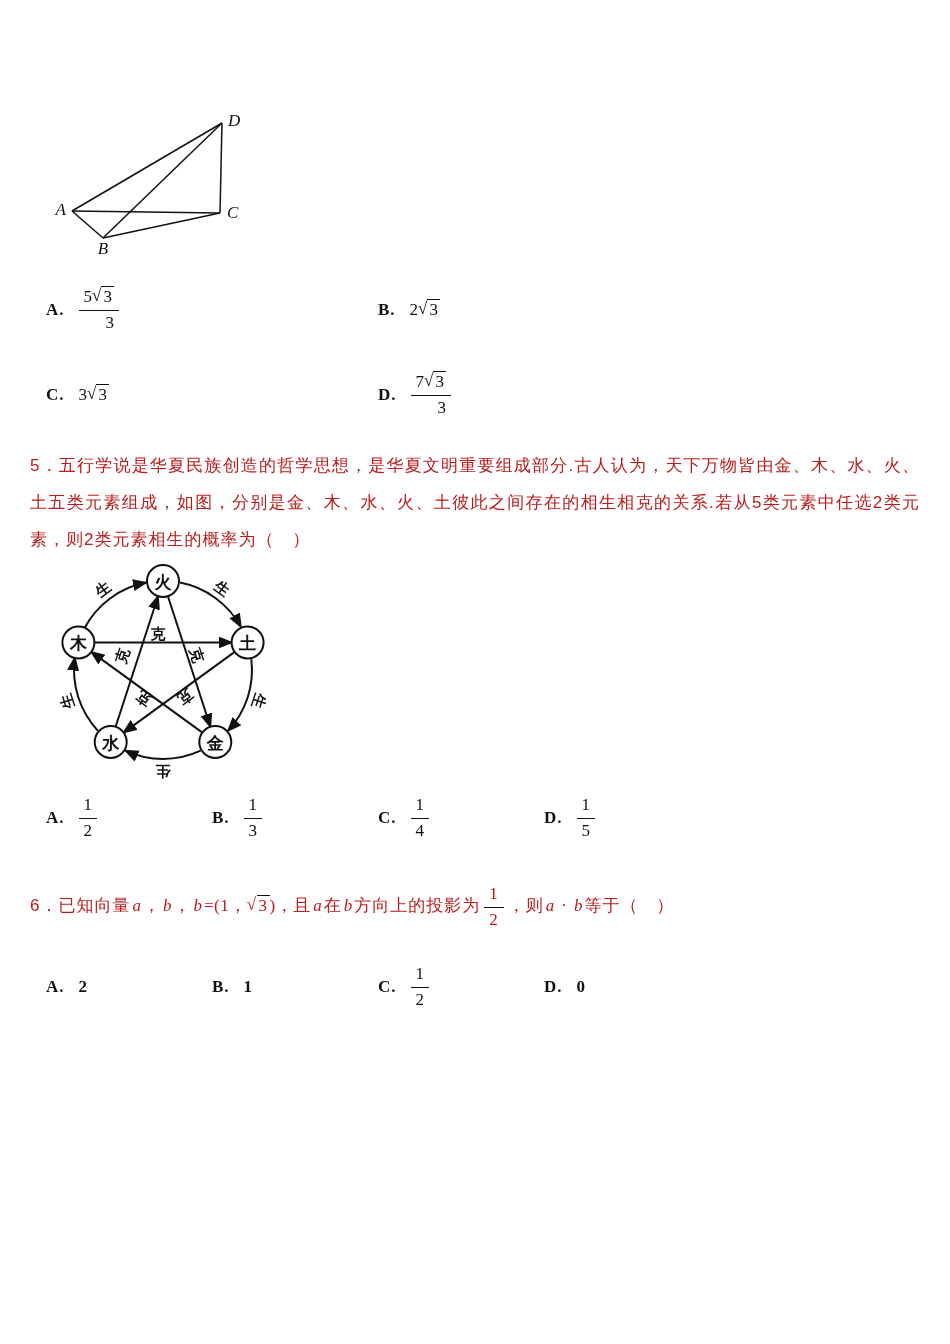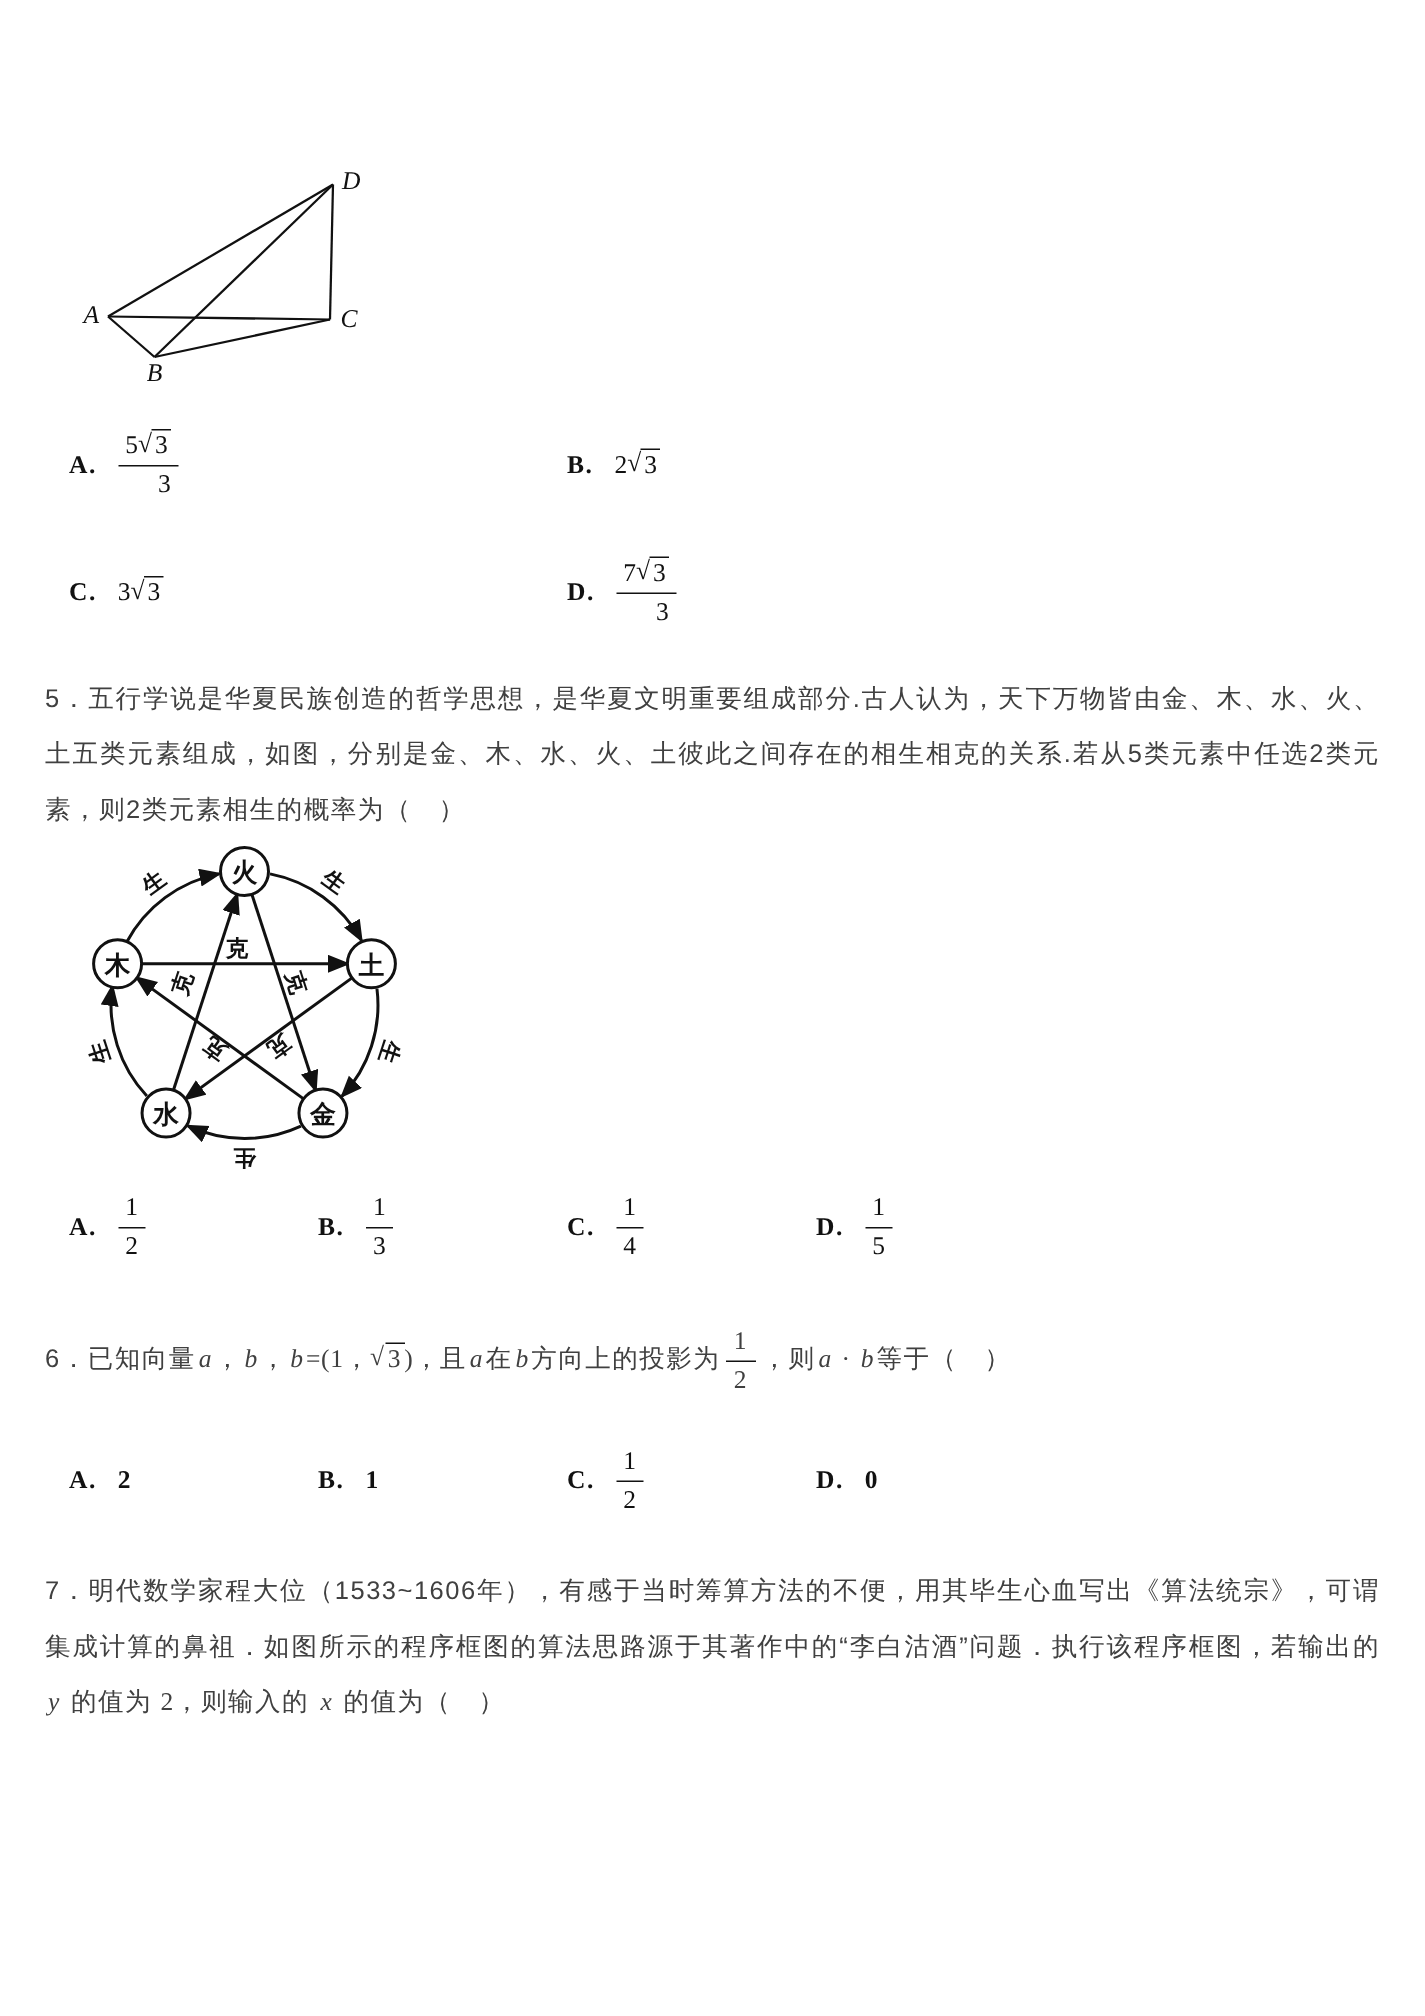--- a/index.html
+++ b/index.html
@@ -10,21 +10,21 @@
     color:#111111;
     font-family:"Liberation Serif",serif;
     overflow:hidden;
   }
   
   .para{
     position:absolute;left:30px;width:890px;
     font-size:17px;line-height:37px;
     text-align:justify;
     letter-spacing:1px;
-    color:#404040;
+    color:#b91c1c;
   }
   .cjk{font-family:"Liberation Sans",sans-serif;}
   .math{font-family:"Liberation Serif",serif;font-style:italic;letter-spacing:0;padding:0 2px;}
   .numseg{font-family:"Liberation Serif",serif;letter-spacing:0.5px;}
   
   .opts{position:absolute;left:46px;display:flex;align-items:center;}
   .opt{display:flex;align-items:center;font-size:17px;}
   .w332{width:332px;}
   .w166{width:166px;}
   .letter{font-weight:bold;font-family:"Liberation Serif",serif;margin-right:14px;letter-spacing:1px;}
@@ -198,15 +198,14 @@
           <span class="fnum">1</span>
           <span class="fden">2</span>
         </span>
     </div>
     <div class="opt">
       <span class="letter">D.</span>
       <span class="bval">0</span>
     </div>
   </div>
 
-  <div class="para" style="top:1042px;"><span class="cjk">7．明代数学家程大位（1533~1606年），有感于当时筹算方法的不便，用其毕生心血写出《算法统宗》，可谓集成计算的鼻祖．如图所示的程序框图的算法思路源于其著作中的“李白沽酒”问题．执行该程序框图，若输出的 </span><span class="math">y</span><span class="cjk"> 的值为 </span><span class="numseg">2</span><span class="cjk">，则输入的 </span><span class="math">x</span><span class="cjk"> 的值为（　）</span></div>
 
 </div>
 
 </body></html>

